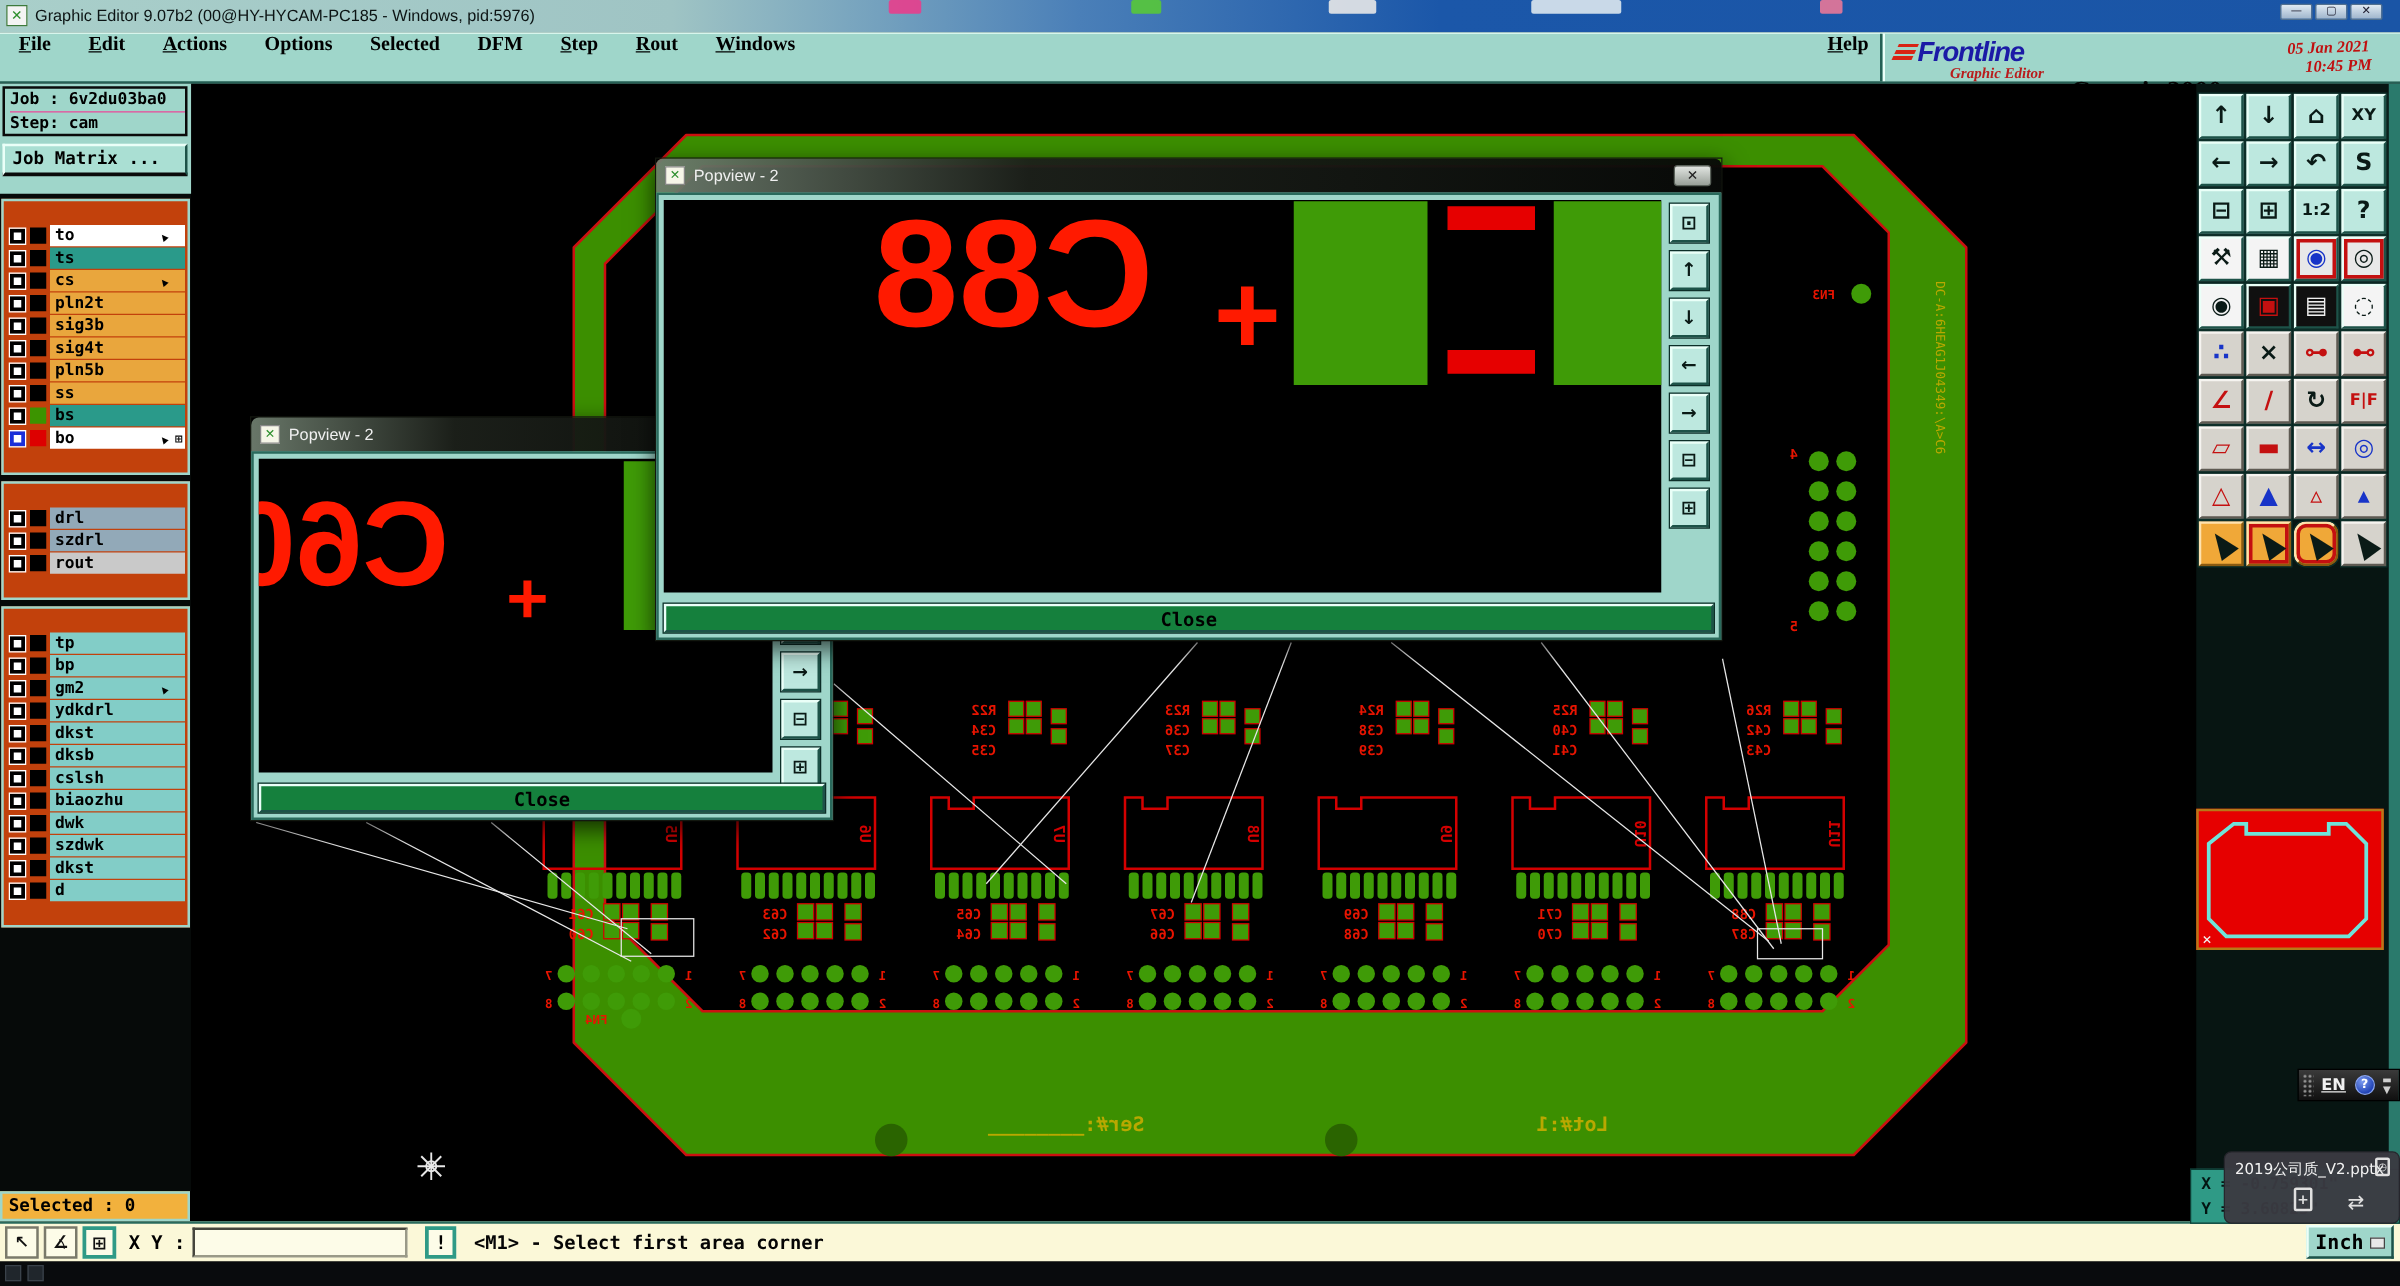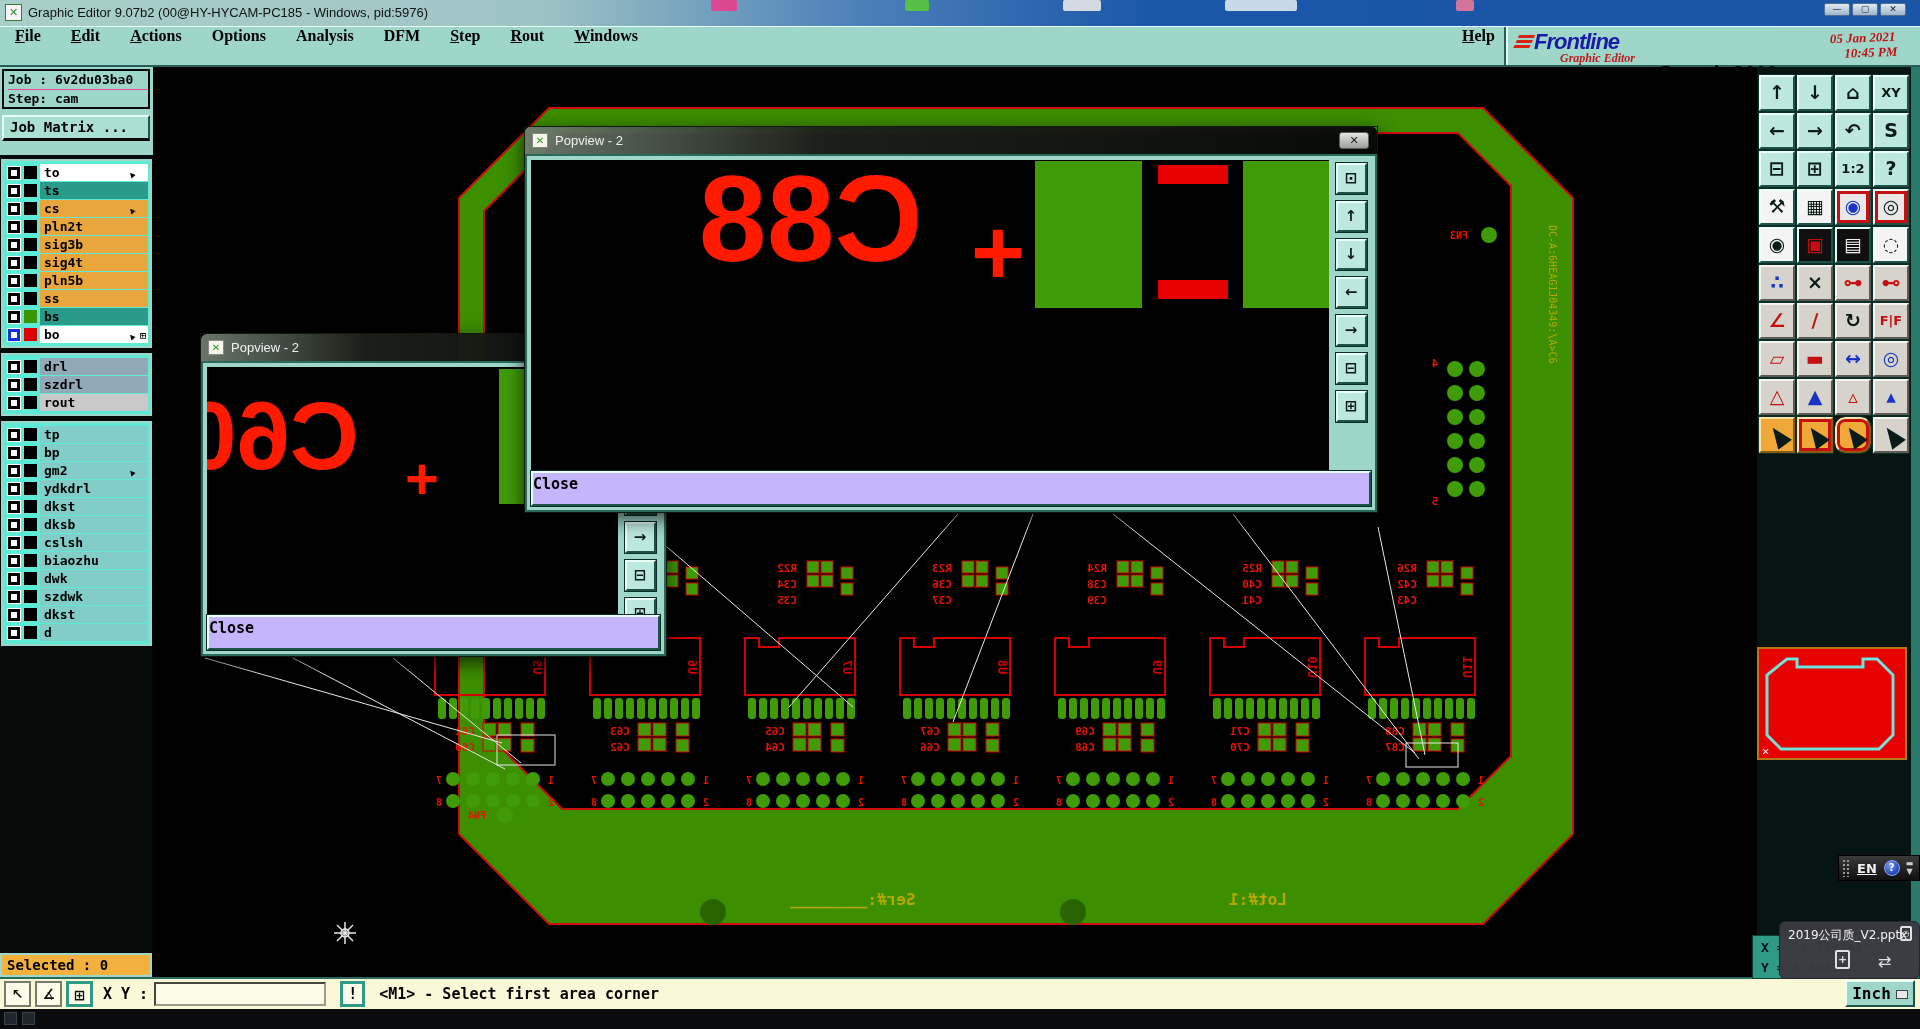--- a/index.html
+++ b/index.html
@@ -38,21 +38,21 @@
 
   
   #sidebar { position:absolute; left:0; top:67px; width:153px; height:886px; background:#060a09; }
   #side-top { position:absolute; left:0; top:0; width:153px; height:88px; background:#9fd6ca; }
   #job-box { position:absolute; left:2px; top:2px; width:148px; height:40px; background:#9fd6ca;
     border:2px solid #0a0a0a; font:bold 13px/18px "DejaVu Sans Mono", monospace; color:#000; padding-left:4px; }
   #matrix-btn { position:absolute; left:2px; top:48px; width:148px; height:26px; background:#aadfd3;
     border-top:2px solid #eafff8; border-left:2px solid #eafff8; border-right:2px solid #1d5248;
     border-bottom:3px solid #0a0a0a; font:bold 14px/21px "DejaVu Sans Mono", monospace; padding-left:6px; }
   #layer-groups { position:absolute; left:1px; top:92px; width:151px; }
-  .layer-group { border:2px solid #9fd6ca; background:#5eead4; margin-bottom:5px; padding:2px 1px; }
+  .layer-group { border:2px solid #9fd6ca; background:#c2410c; margin-bottom:5px; padding:18px 1px; }
   .layer-row { display:flex; align-items:center; height:17px; margin:1px 1px; }
   .layer-checkbox { width:12px; height:12px; background:#fff; border:3px solid #000;
     outline:1px solid #fff; margin:0 4px 0 3px; flex:none; }
   .layer-checkbox.sel { border-color:#1a2fd8; }
   .layer-swatch { width:13px; height:13px; margin-right:3px; flex:none; }
   .layer-label { flex:1; height:17px; font:bold 13px/17px "DejaVu Sans Mono", monospace; color:#000;
     padding-left:4px; position:relative; }
   .layer-arrow { position:absolute; right:14px; top:2px; font-size:9px; transform:rotate(-40deg); }
   .layer-grid-ic { position:absolute; right:2px; top:1px; font-size:10px; }
 
@@ -77,24 +77,24 @@
     background:linear-gradient(#e2e6e2,#99a099); border:1px solid #5a625a;
     color:#222; font:bold 11px/15px "DejaVu Sans", sans-serif; text-align:center; }
   .pv-frame { position:absolute; left:0; right:0; top:27px; bottom:0; background:#9fd6ca;
     border:2px solid #2a6a5c; }
   .pv-content { position:absolute; background:#000; overflow:hidden; }
   .pv-tools { position:absolute; display:flex; flex-direction:column; gap:7px; align-items:center; padding-top:3px; }
   .pv-tool-btn { width:31px; height:31px; background:#bde8df; flex:none;
     border-top:2px solid #eafff8; border-left:2px solid #eafff8;
     border-right:2px solid #1d5248; border-bottom:2px solid #1d5248;
     outline:1px solid #0c2e28; color:#0a1a16; font:bold 15px/27px "DejaVu Sans", sans-serif; text-align:center; }
-  .pv-close-bar { position:absolute; height:35px; background:#c4b5fd;
+  .pv-close-bar { position:absolute; height:23px; background:#15803d;
     border-top:2px solid #eafff8; border-left:2px solid #eafff8;
     border-right:2px solid #1d5248; border-bottom:2px solid #1d5248; outline:1px solid #0c2e28;
-    font:bold 15px/23px "DejaVu Sans Mono", monospace; color:#000; }
+    font:bold 15px/23px "DejaVu Sans Mono", monospace; text-align:center; color:#000; }
   .pv-big { position:absolute; color:#ff1a00; font-weight:bold; font-family:"Liberation Sans", sans-serif;
     transform:scaleX(-1); line-height:1.1; }
   .pv-plus { position:absolute; color:#ff1a00; font-weight:bold; font-family:"Liberation Sans", sans-serif; }
   .pv-pad { position:absolute; background:#3f9b07; }
   .pv-bar { position:absolute; background:#e60000; }
 
   
   #right-rail { position:absolute; left:1757px; top:67px; width:163px; height:910px; background:#071512; }
   #rail-edge { position:absolute; right:0; top:0; bottom:0; width:9px; background:#2a7a6c; }
   #tool-grid { position:absolute; left:2px; top:8px; width:152px; display:flex; flex-wrap:wrap; gap:2px; }
@@ -173,21 +173,21 @@
   <span class="tb-art" style="left:905px;width:24px;background:#58c838"></span>
   <span class="tb-art" style="left:1063px;width:38px;background:#e8e8e8"></span>
   <span class="tb-art" style="left:1225px;width:72px;background:#dde8ee"></span>
   <span class="tb-art" style="left:1456px;width:18px;background:#e87898"></span>
   <span class="winctl" style="right:70px">—</span>
   <span class="winctl" style="right:42px">▢</span>
   <span class="winctl" style="right:14px">✕</span>
 </div>
 
 <div id="menubar">
-  <div id="menus"><div class="menu-item u">File</div><div class="menu-item u">Edit</div><div class="menu-item u">Actions</div><div class="menu-item">Options</div><div class="menu-item">Analysis</div><div class="menu-item">DFM</div><div class="menu-item u">Step</div><div class="menu-item u">Rout</div><div class="menu-item u">Windows</div></div>
+  <div id="menus"><div class="menu-item u">File</div><div class="menu-item u">Edit</div><div class="menu-item u">Actions</div><div class="menu-item">Options</div><div class="menu-item">Selected</div><div class="menu-item">DFM</div><div class="menu-item u">Step</div><div class="menu-item u">Rout</div><div class="menu-item u">Windows</div></div>
   <div id="menu-help" class="u">Help</div>
   <div id="brand-sep"></div>
   <div id="brand">
     <span id="logo-lines"></span>
     <span id="logo-text">Frontline</span>
     <span id="brand-sub">Graphic Editor</span>
     <span id="brand-product">Genesis 2000</span>
     <span id="brand-date">
       <span>05 Jan 2021</span><br>
       <span style="margin-left:14px">10:45 PM</span>

